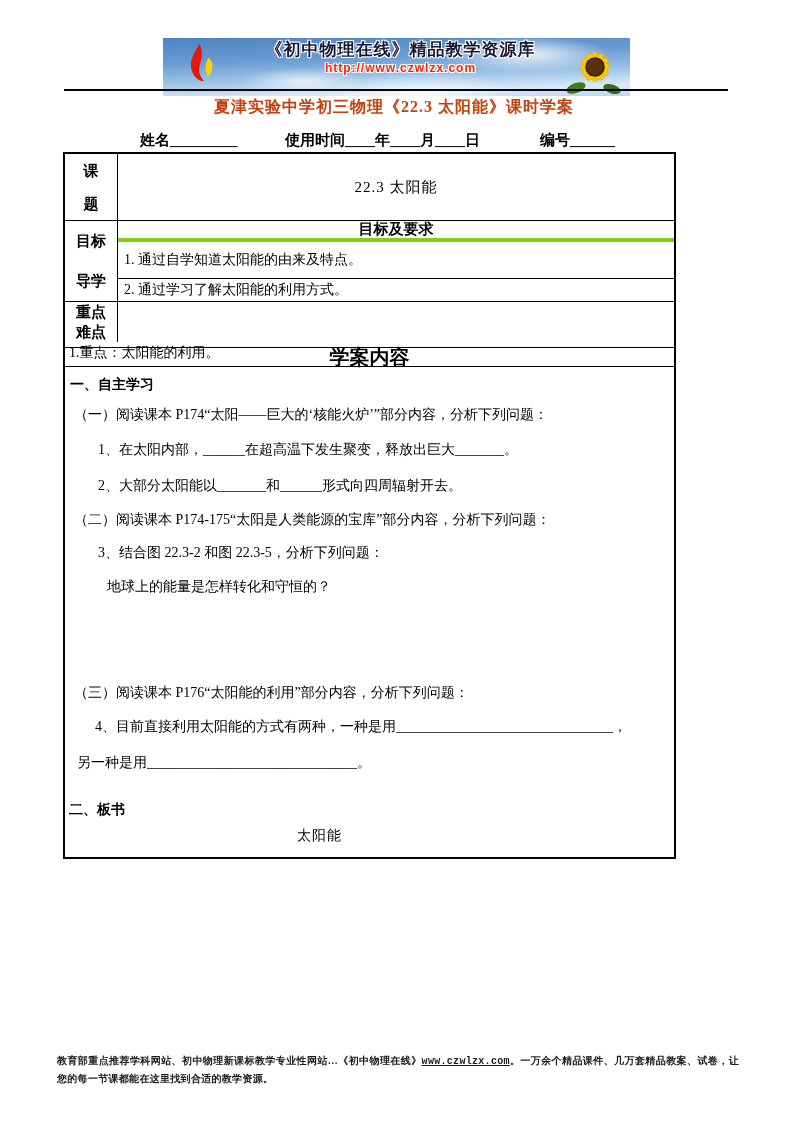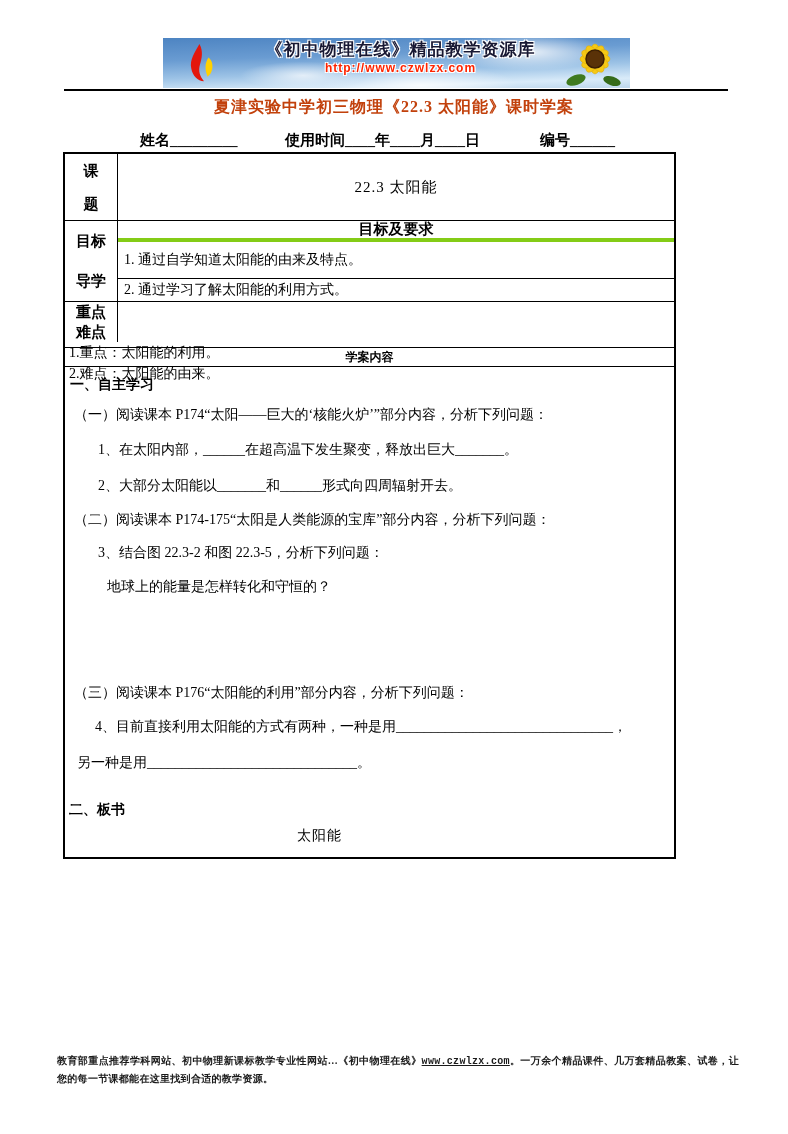--- a/index.html
+++ b/index.html
@@ -2,21 +2,21 @@
 <html><head>
 <meta charset="utf-8">
 <style>
   html,body{margin:0;padding:0;background:#fff;}
   .page{
     position:relative;width:788px;height:1134px;background:#ffffff;overflow:hidden;
     font-family:"Liberation Serif","DejaVu Serif",serif;color:#000;
   }
   
   .banner{
-    position:absolute;left:163px;top:38px;width:467px;height:50px;overflow:hidden;
+    position:absolute;left:163px;top:38px;width:467px;height:58px;overflow:hidden;
     background:
       radial-gradient(ellipse 120px 26px at 78% 28%, rgba(255,255,255,.85), rgba(255,255,255,0) 70%),
       radial-gradient(ellipse 90px 20px at 30% 75%, rgba(255,255,255,.7), rgba(255,255,255,0) 70%),
       radial-gradient(ellipse 140px 30px at 55% 95%, rgba(255,255,255,.8), rgba(255,255,255,0) 70%),
       linear-gradient(178deg,#4d84c2 0%,#6a9cd2 35%,#9dc3e6 62%,#d9ebf9 85%,#bcd6ec 100%);
   }
   .banner-logo{position:absolute;left:22px;top:5px;}
   .banner-text{position:absolute;left:86px;right:78px;top:3px;text-align:center;line-height:1;}
   .banner-title{
     display:block;font-size:17px;font-weight:bold;letter-spacing:1px;color:#181833;
@@ -58,21 +58,21 @@
   .r-goals{height:81px;}
   .goals-right{flex:1;display:flex;flex-direction:column;}
   .goals-subhead{
     height:21px;border-bottom:4px solid #84cc16;box-sizing:border-box;
     display:flex;align-items:center;justify-content:center;font-weight:bold;font-size:15px;
   }
   .goal-item1{height:38px;border-bottom:1px solid #000;box-sizing:border-box;display:flex;align-items:center;padding-left:6px;}
   .goal-item2{height:22px;display:flex;align-items:flex-end;padding-left:6px;padding-bottom:2px;box-sizing:border-box;}
   .r-focus{height:46px;flex-direction:column;}
   .focus-right{flex:1;display:flex;flex-direction:column;justify-content:center;padding-left:4px;line-height:21px;}
-  .r-chead{height:19px;align-items:center;justify-content:center;font-weight:bold;font-size:12px;display:flex;}
+  .r-chead{height:19px;align-items:center;justify-content:center;font-weight:bold;font-size:20px;display:flex;}
   .r-content{flex:1;border-bottom:none;position:relative;display:block;}
   .r-content p{position:absolute;margin:0;line-height:19px;white-space:nowrap;font-size:14px;}
   .cp0{top:8px;left:5px;font-weight:bold;font-size:15px;}
   .cp1{top:38px;left:9px;}
   .cp2{top:73px;left:33px;}
   .cp3{top:109px;left:33px;}
   .cp4{top:143px;left:9px;}
   .cp5{top:176px;left:33px;}
   .cp6{top:210px;left:42px;}
   .cp7{top:316px;left:9px;}
@@ -156,21 +156,20 @@
       </div>
     </div>
 
     <div class="trow r-focus">
       <div class="hcell">
         <span>重点</span>
         <span>难点</span>
       </div>
       <div class="focus-right">
         <div>1.重点：太阳能的利用。</div>
-        <div>2.难点：太阳能的由来。</div>
       </div>
     </div>
 
     <div class="trow r-chead">学案内容</div>
 
     <div class="trow r-content">
       <p class="cp0">一、自主学习</p>
       <p class="cp1">（一）阅读课本 P174“太阳——巨大的‘核能火炉’”部分内容，分析下列问题：</p>
       <p class="cp2">1、在太阳内部，______在超高温下发生聚变，释放出巨大_______。</p>
       <p class="cp3">2、大部分太阳能以_______和______形式向四周辐射开去。</p>

